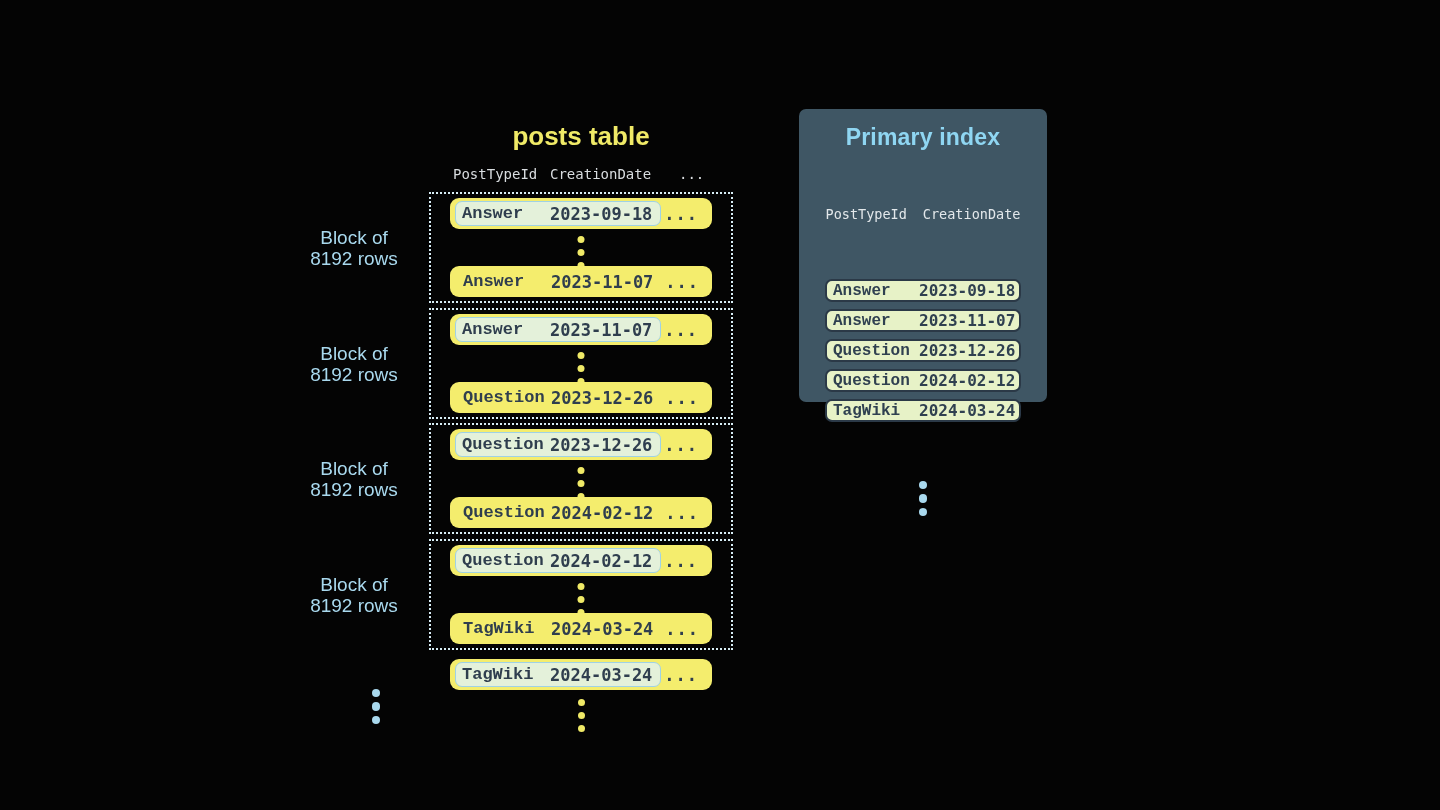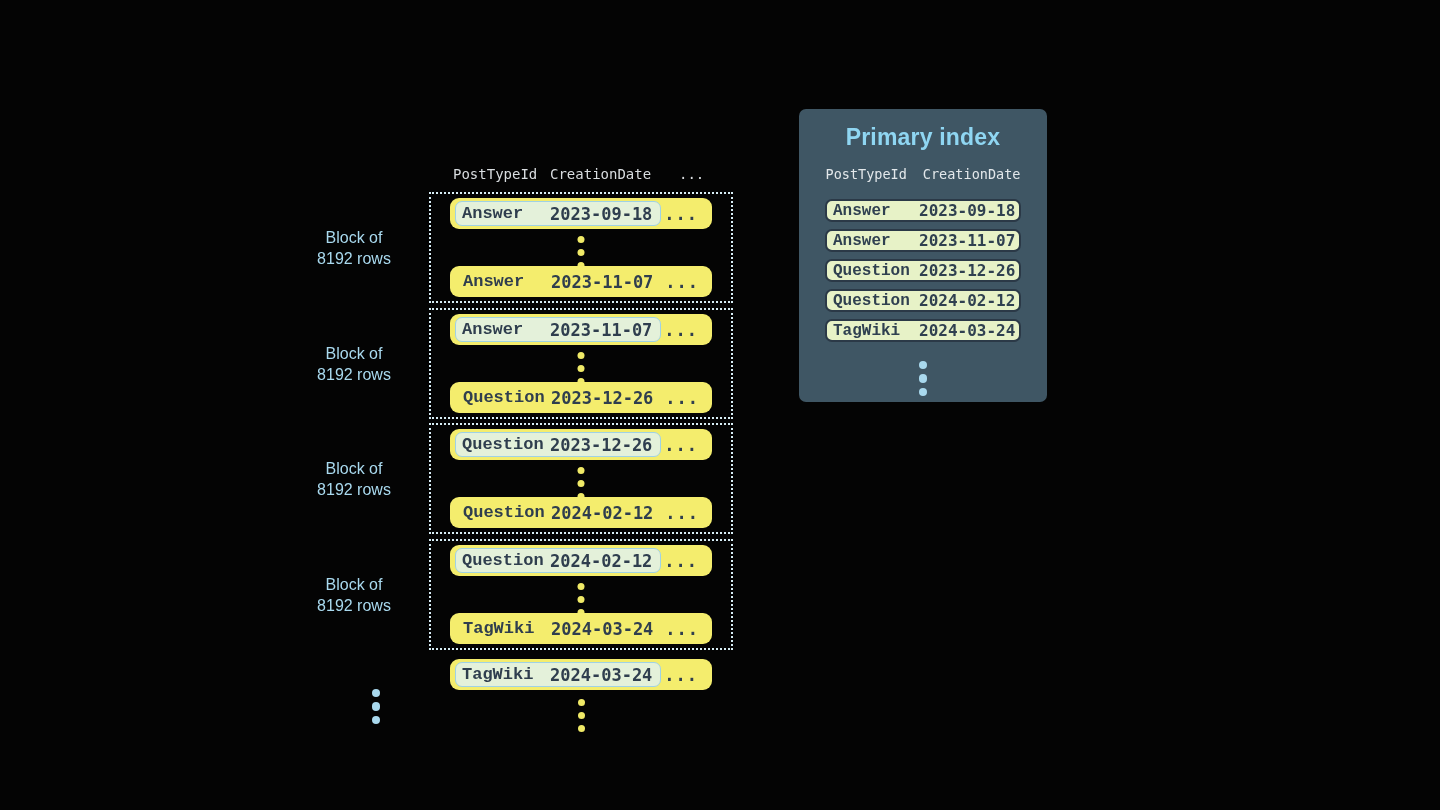--- a/index.html
+++ b/index.html
@@ -42,21 +42,21 @@
   .pt-header .h-date { width: 129px; }
 
   .block {
     position: absolute; left: 429px; width: 304px; height: 111px;
     border: 2px dotted var(--dotted);
   }
   .block-label {
     position: absolute; right: calc(100% + 12px); top: 50%;
     transform: translateY(-50%);
     width: 130px; text-align: center;
-    color: var(--light-blue); font-size: 16px; line-height: 21px;
+    color: var(--light-blue); font-size: 19px; line-height: 21px;
   }
   .row {
     position: absolute; left: 19px; width: 262px; height: 31px;
     background: var(--row-yellow); border-radius: 9px;
     display: flex; align-items: center;
     font-family: "DejaVu Sans Mono", monospace;
     font-weight: bold; font-size: 17px; color: var(--dark-text);
     padding-left: 13px;
   }
   .row.first { top: 4px; }
@@ -80,21 +80,21 @@
     position: absolute; left: 50%; transform: translateX(-50%); top: 39px;
   }
   .overflow-row { position: absolute; left: 450px; top: 659px; }
   .bottom-ydots { position: absolute; left: 450px; width: 262px; top: 696px; }
   .left-bdots   { position: absolute; left: 346px; width: 60px; top: 686px; }
 
   
   .panel {
     position: absolute; left: 799px; top: 109px; width: 248px; height: 293px;
     background: var(--panel-bg); border-radius: 7px;
-    display: flex; flex-direction: column; align-items: center;
+    display: flex; flex-direction: column; align-items: center; gap: 40px;
   }
   .panel-title {
     margin-top: 15px; font-size: 23px; font-weight: bold;
     color: var(--panel-title); letter-spacing: 0.2px;
   }
   .panel-header {
     margin-top: 15px; display: flex; gap: 16px;
     font-family: "DejaVu Sans Mono", monospace;
     font-size: 13.5px; color: #e3e8eb;
   }
@@ -108,20 +108,21 @@
     font-weight: bold; font-size: 16px; color: var(--idx-text);
   }
   .idx-row .c-type { width: 86px; }
   .panel .bdots { margin-top: 9px; }
 </style>
 </head>
 <body>
 
 <div class="canvas">
 
+  <div class="pt-title">posts table</div>
   <div class="pt-header">
     <span class="h-type">PostTypeId</span>
     <span class="h-date">CreationDate</span>
     <span class="h-more">...</span>
   </div>
 
   <div class="block" style="top:192px">
     <div class="block-label">
       <div>Block of</div>
       <div>8192 rows</div>

